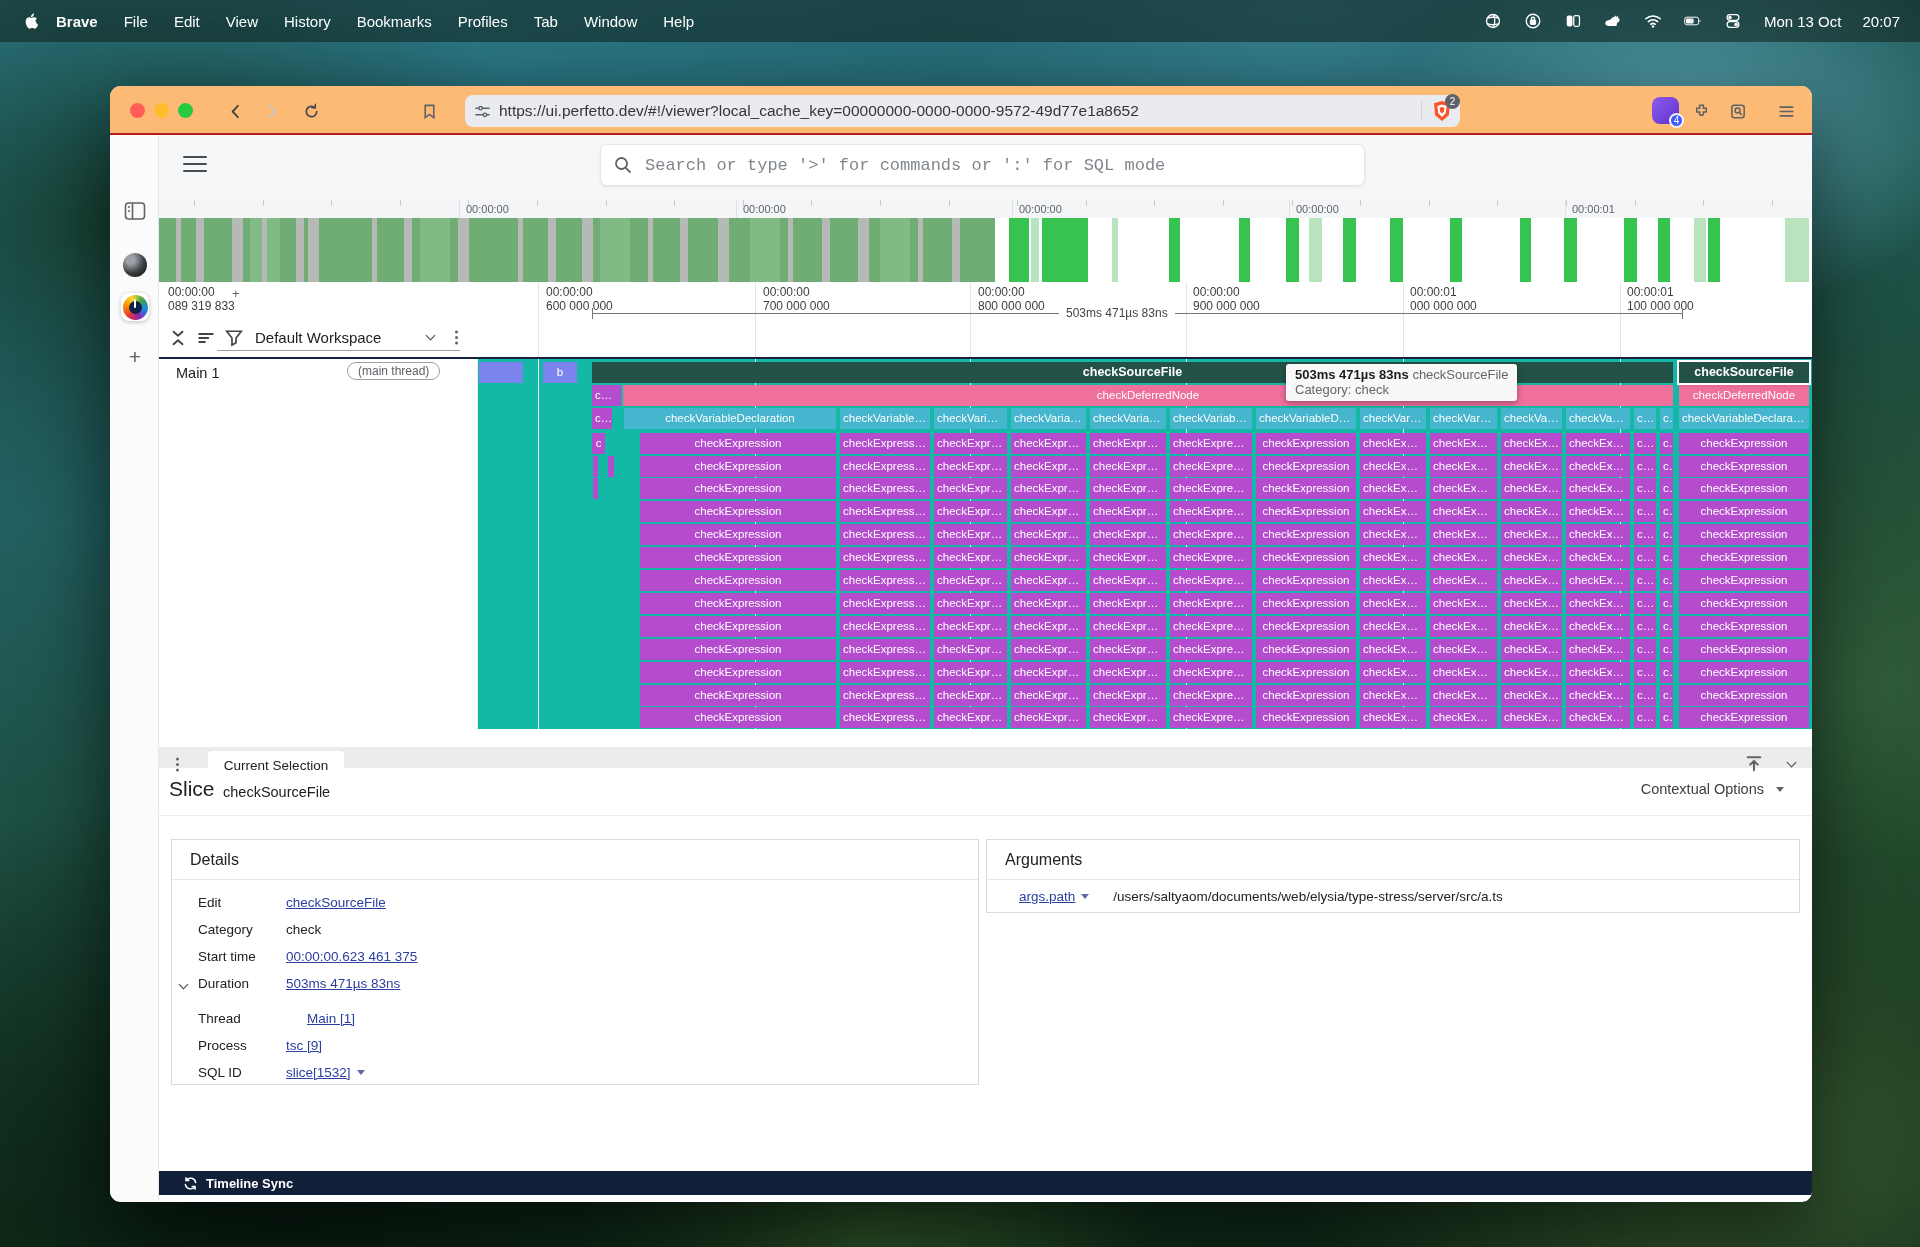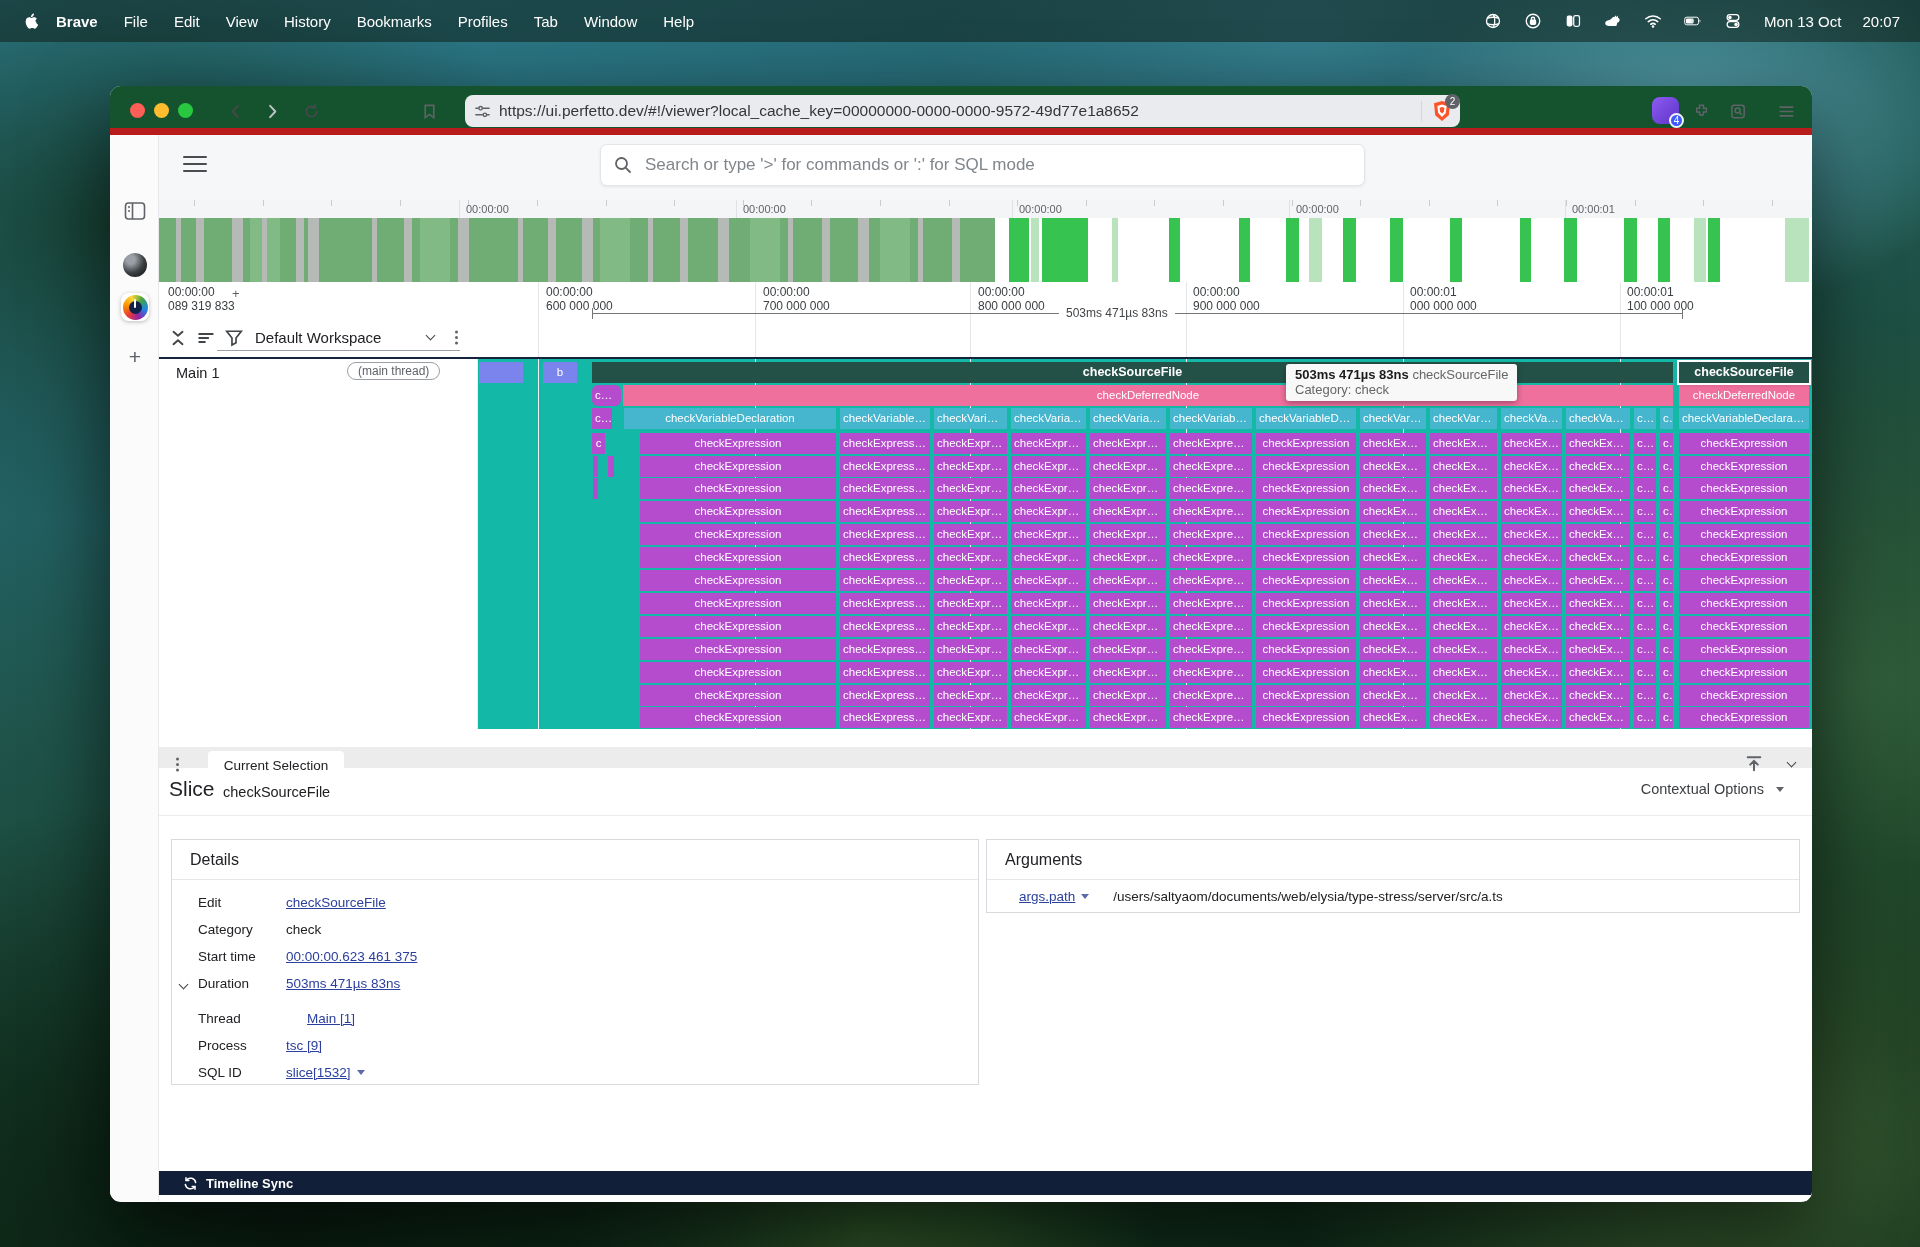--- a/index.html
+++ b/index.html
@@ -22,21 +22,21 @@
   .mb-left{display:flex;align-items:center;padding-left:22px;}
   .mb-item{padding:0 13px;white-space:nowrap;}
   .mb-item.first{font-weight:700;}
   .mb-right{margin-left:auto;display:flex;align-items:center;gap:21px;padding-right:20px;font-size:15px;}
   .mb-ic{width:19px;height:19px;display:inline-flex;align-items:center;justify-content:center;}
   .mb-ic svg{width:18px;height:18px;}
   .apple{width:17px;height:20px;margin-right:4px;}
   
   .window{position:absolute;left:110px;top:86px;width:1702px;height:1116px;border-radius:11px;
     background:#fff;box-shadow:0 28px 80px rgba(0,0,0,.6);overflow:hidden;}
-  .toolbar{position:relative;height:49px;background:#14532d;border-bottom:7px solid #b91c1c;}
+  .toolbar{position:relative;height:49px;background:#fdba74;border-bottom:2px solid #b91c1c;}
   .tl{position:absolute;top:17px;width:15px;height:15px;border-radius:50%;}
   .navic{position:absolute;top:12px;width:26px;height:26px;display:flex;align-items:center;justify-content:center;color:#5f6368;}
   .navic svg{width:19px;height:19px;}
   .urlbar{position:absolute;left:355px;top:9px;width:995px;height:32px;background:#e9ebee;border-radius:8px;
     display:flex;align-items:center;color:#202124;}
   .url-text{font-size:15.5px;color:#35363a;white-space:nowrap;overflow:hidden;}
   .shield-wrap{position:relative;margin-left:auto;margin-right:8px;display:flex;align-items:center;}
   .badge{position:absolute;top:-6px;right:-8px;background:#5f6368;color:#fff;font-size:10px;min-width:15px;height:15px;
     border-radius:8px;display:flex;align-items:center;justify-content:center;padding:0 3px;}
   .profile{position:absolute;top:11px;width:27px;height:27px;border-radius:8px;
@@ -52,21 +52,21 @@
   .perf-ic{width:25px;height:25px;border-radius:50%;background:conic-gradient(from 220deg,#e53935,#fb8c00,#fdd835,#43a047,#1e88e5,#8e24aa,#e53935);position:relative;}
   .perf-ic::after{content:"";position:absolute;left:6px;top:6px;width:13px;height:13px;border-radius:50%;background:#10224a;}
   .perf-ic::before{content:"";position:absolute;left:11.5px;top:4px;width:2px;height:9px;background:#fff;z-index:1;border-radius:1px;}
   .main{position:relative;flex:1;background:#fff;}
   
   .ptopbar{position:absolute;left:0;top:0;width:1653px;height:65px;background:#f6f7f8;}
   .hamb{position:absolute;left:24px;top:20px;width:24px;height:18px;color:#494c50;}
   .searchbox{position:absolute;left:441px;top:9px;width:765px;height:42px;background:#fff;border:1px solid #e3e5e8;
     border-radius:7px;box-shadow:0 1px 3px rgba(0,0,0,.08);display:flex;align-items:center;padding:0 12px;}
   .searchbox input{border:none;outline:none;flex:1;font-size:17px;color:#202124;background:transparent;
-    font-family:Liberation Sans, sans-serif;}
+    font-family:Liberation Mono, monospace;}
   .searchbox input::placeholder{color:#80868b;}
   
   .minimap{position:absolute;left:0;top:65px;width:1653px;height:82px;}
   .mm-strip{position:relative;height:18px;background:#f4f5f6;font-size:11px;color:#5f6368;}
   .mm-bars{position:relative;height:64px;background:#fff;overflow:hidden;}
   
   .ruler{position:absolute;left:0;top:147px;width:1653px;height:75px;background:#fff;font-size:12px;color:#3c4043;}
   .ruler .gl{position:absolute;top:0;width:1px;height:75px;background:#e4e6e8;}
   .tick-label{position:absolute;top:3px;line-height:14px;white-space:pre;}
   .measure-line{position:absolute;height:1px;background:#757575;top:31px;}
@@ -453,21 +453,21 @@
             <div class="cgl" style="left: 1027px;"></div>
             <div class="cgl" style="left: 1244px;"></div>
             <div class="cgl" style="left: 1461px;"></div>
             <div class="slice striped" style="left: 320px; top: 3px; width: 44px; background: rgb(123, 131, 236);"></div>
             <div class="slice" style="left: 384px; top: 3px; width: 34px; background: rgb(123, 131, 236);">
               <span>b</span>
             </div>
             <div class="slice bold" style="left: 433px; top: 3px; width: 1081px; background: rgb(36, 81, 71);">
               <span>checkSourceFile</span>
             </div>
-            <div class="slice" style="left: 433px; top: 26px; width: 29px; background: rgb(180, 76, 205); border-radius: 6px;">
+            <div class="slice" style="left: 433px; top: 26px; width: 29px; background: rgb(180, 76, 205);">
               <span>ch…</span>
             </div>
             <div class="slice" style="left: 464px; top: 26px; width: 1050px; background: rgb(239, 112, 157);">
               <span>checkDeferredNode</span>
             </div>
             <div class="slice" style="left: 433px; top: 49px; width: 20px; background: rgb(180, 76, 205);">
               <span>c…</span>
             </div>
             <div class="slice" style="left: 465px; top: 49px; width: 212px; background: rgb(70, 181, 206);">
               <span>checkVariableDeclaration</span>

